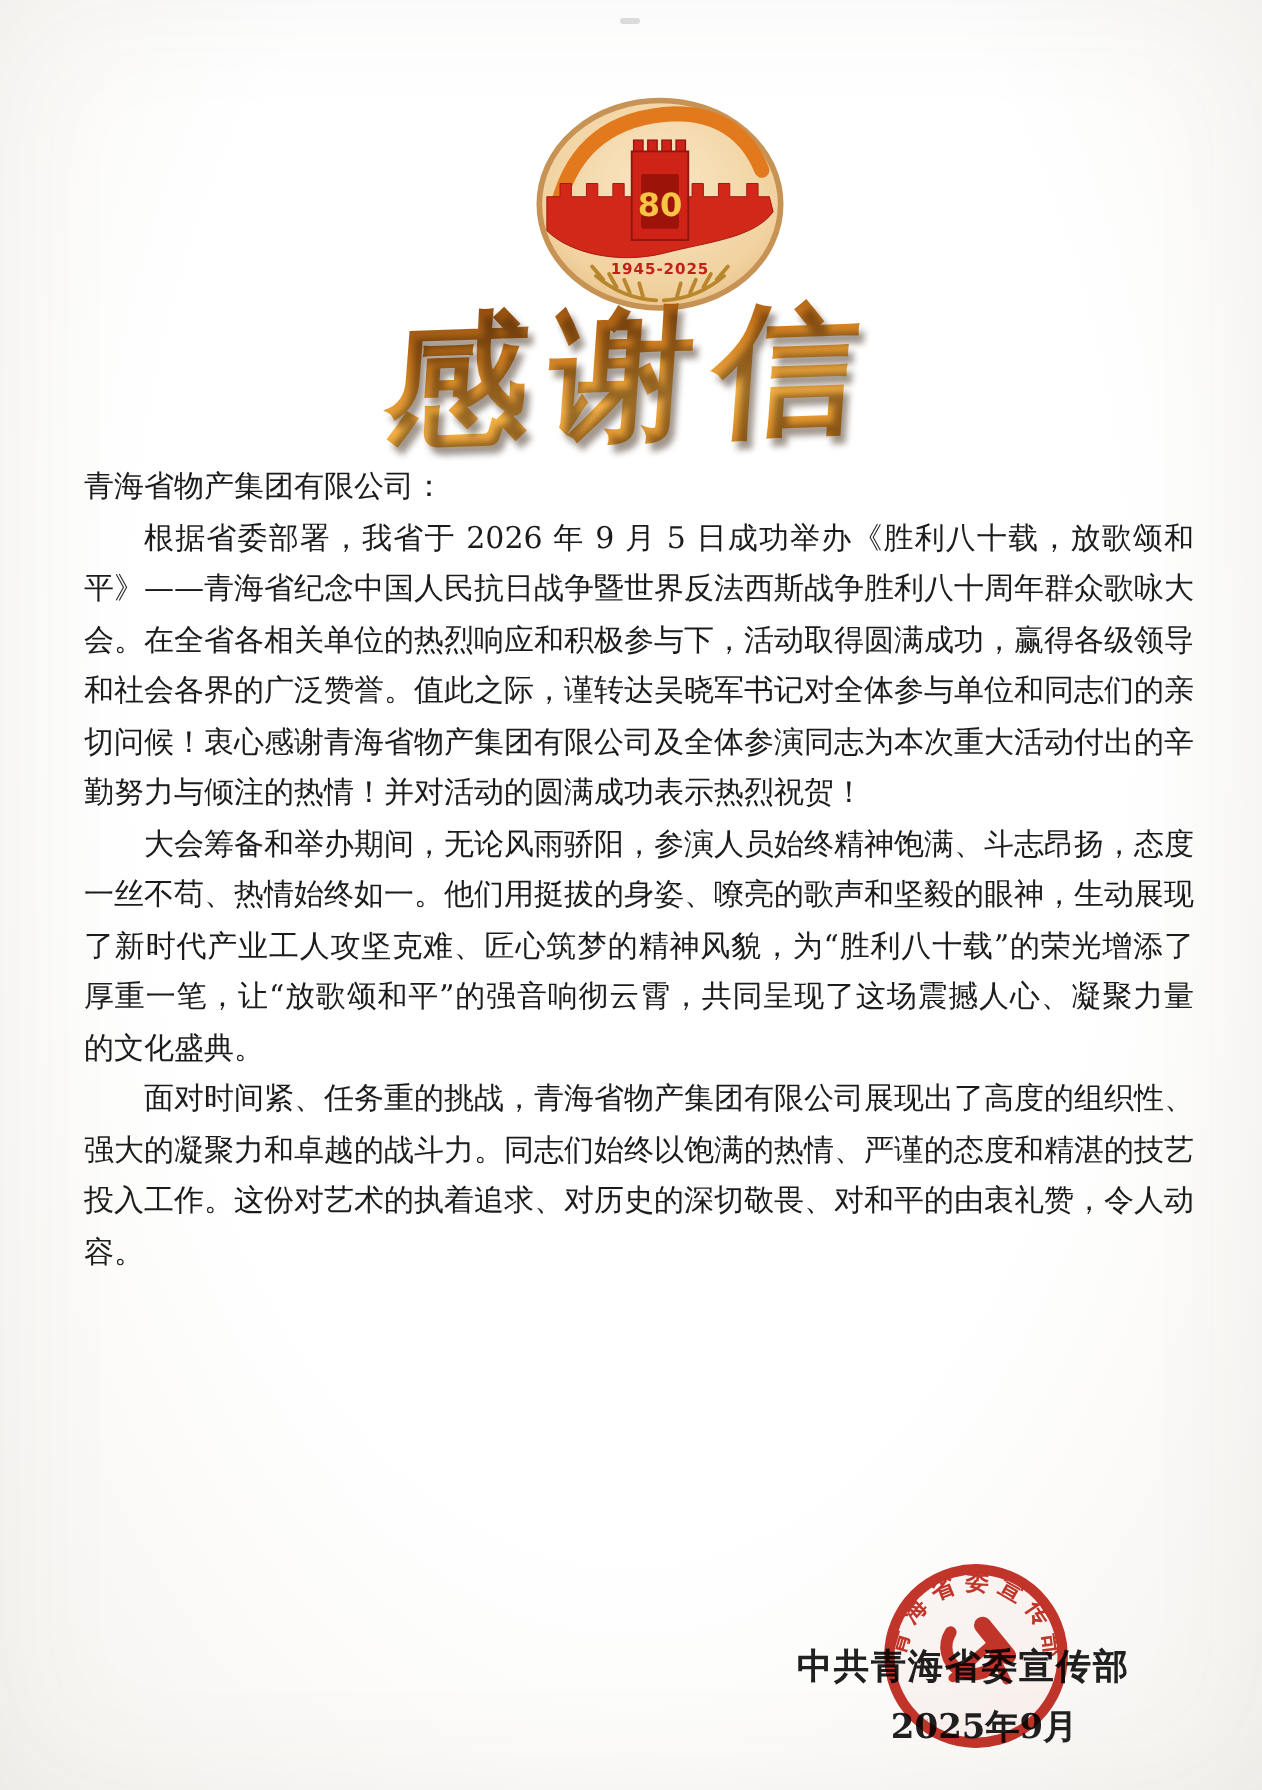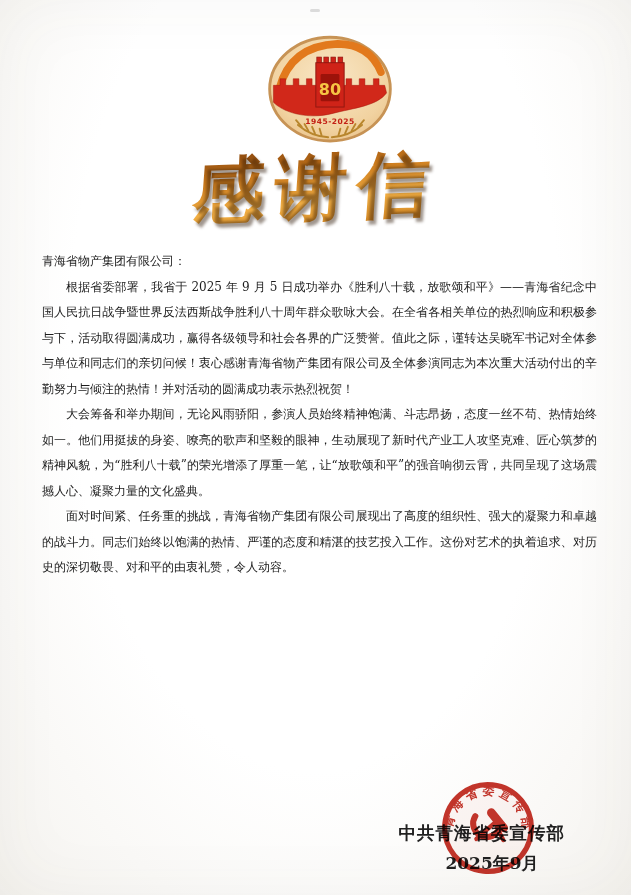--- a/index.html
+++ b/index.html
@@ -9,41 +9,41 @@
     margin:0 auto;
     background:radial-gradient(ellipse at 50% 38%, #ffffff 55%, #f5f3ef 100%);
     box-shadow:inset 0 0 70px rgba(80,70,60,0.05);
     overflow:hidden;
     font-family:"DejaVu Serif", serif;
   }
   .stray-mark{
     position:absolute;left:310px;top:9px;width:10px;height:3px;
     background:#c9c9c9;border-radius:2px;opacity:.65;
   }
-  .emblem{position:absolute;left:264px;top:34px;width:132px;height:114px;}
+  .emblem{position:absolute;left:264px;top:47px;width:132px;height:114px;}
   .emblem svg{width:100%;height:100%;display:block;}
   .title-wrap{
     position:absolute;left:0;top:140px;width:631px;
     text-align:center;
   }
   .title{
     display:inline-block;
     font-family:"DejaVu Serif", serif;
     font-weight:bold;
     font-size:72px;
     letter-spacing:10px;
     transform:skewX(-6deg) rotate(-2deg);
     background:linear-gradient(175deg,#7d3c0a 5%,#cd7c1e 35%,#f3b044 62%,#c97817 95%);
     -webkit-background-clip:text;background-clip:text;
     color:transparent;
     text-shadow:3px 4px 3px rgba(45,22,4,0.45);
   }
   .letter-body{
-    position:absolute;top:249px;left:42px;width:555px;
-    font-size:12px;line-height:25.5px;color:#1c1c1c;
+    position:absolute;top:231px;left:42px;width:555px;
+    font-size:15px;line-height:25.5px;color:#1c1c1c;
     text-align:justify;
   }
   .letter-body p{margin:0;}
   .para{text-indent:2em;}
   .signature{
     position:absolute;top:821px;right:66px;
     font-size:17.5px;color:#202020;letter-spacing:1px;font-weight:bold;
   }
   .date{
     position:absolute;top:852px;left:430px;width:124px;
@@ -99,21 +99,21 @@
       </g>
     </svg>
   </div>
 
   <div class="title-wrap">
     <span class="title">感谢信</span>
   </div>
 
   <div class="letter-body">
     <p class="salutation">青海省物产集团有限公司：</p>
-    <p class="para">根据省委部署，我省于 2025 年 9 月 5 日成功举办《胜利八十载，放歌颂和平》——青海省纪念中国人民抗日战争暨世界反法西斯战争胜利八十周年群众歌咏大会。在全省各相关单位的热烈响应和积极参与下，活动取得圆满成功，赢得各级领导和社会各界的广泛赞誉。值此之际，谨转达吴晓军书记对全体参与单位和同志们的亲切问候！衷心感谢青海省物产集团有限公司及全体参演同志为本次重大活动付出的辛勤努力与倾注的热情！并对活动的圆满成功表示热烈祝贺！</p>
+    <p class="para">根据省委部署，我省于 2026 年 9 月 5 日成功举办《胜利八十载，放歌颂和平》——青海省纪念中国人民抗日战争暨世界反法西斯战争胜利八十周年群众歌咏大会。在全省各相关单位的热烈响应和积极参与下，活动取得圆满成功，赢得各级领导和社会各界的广泛赞誉。值此之际，谨转达吴晓军书记对全体参与单位和同志们的亲切问候！衷心感谢青海省物产集团有限公司及全体参演同志为本次重大活动付出的辛勤努力与倾注的热情！并对活动的圆满成功表示热烈祝贺！</p>
     <p class="para">大会筹备和举办期间，无论风雨骄阳，参演人员始终精神饱满、斗志昂扬，态度一丝不苟、热情始终如一。他们用挺拔的身姿、嘹亮的歌声和坚毅的眼神，生动展现了新时代产业工人攻坚克难、匠心筑梦的精神风貌，为“胜利八十载”的荣光增添了厚重一笔，让“放歌颂和平”的强音响彻云霄，共同呈现了这场震撼人心、凝聚力量的文化盛典。</p>
     <p class="para">面对时间紧、任务重的挑战，青海省物产集团有限公司展现出了高度的组织性、强大的凝聚力和卓越的战斗力。同志们始终以饱满的热情、严谨的态度和精湛的技艺投入工作。这份对艺术的执着追求、对历史的深切敬畏、对和平的由衷礼赞，令人动容。</p>
   </div>
 
   <div class="signature">中共青海省委宣传部</div>
   <div class="date">2025年9月</div>
 
   <div class="seal">
     <svg viewBox="0 0 120 120">
       <circle cx="60" cy="60" r="50" fill="rgba(200,40,30,0.04)" stroke="#bf2318" stroke-width="6"></circle>

